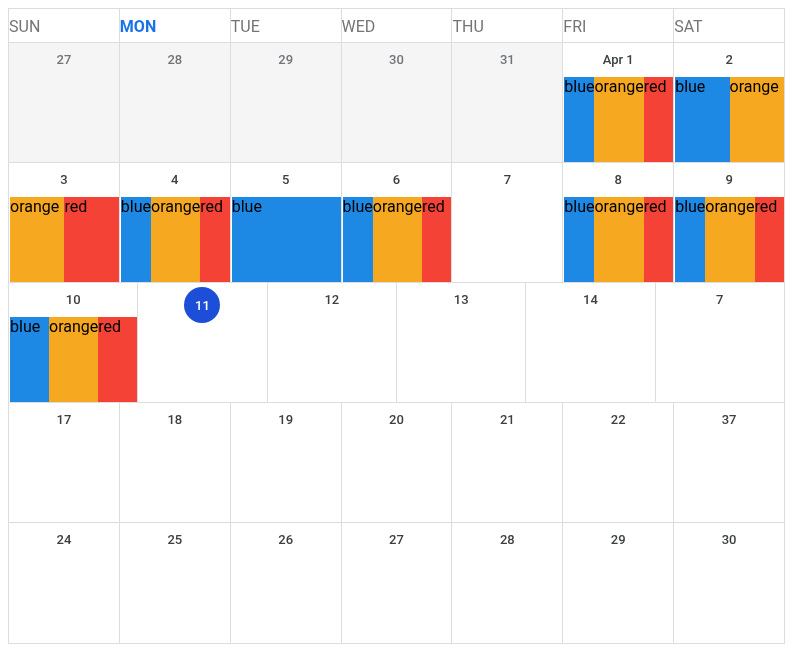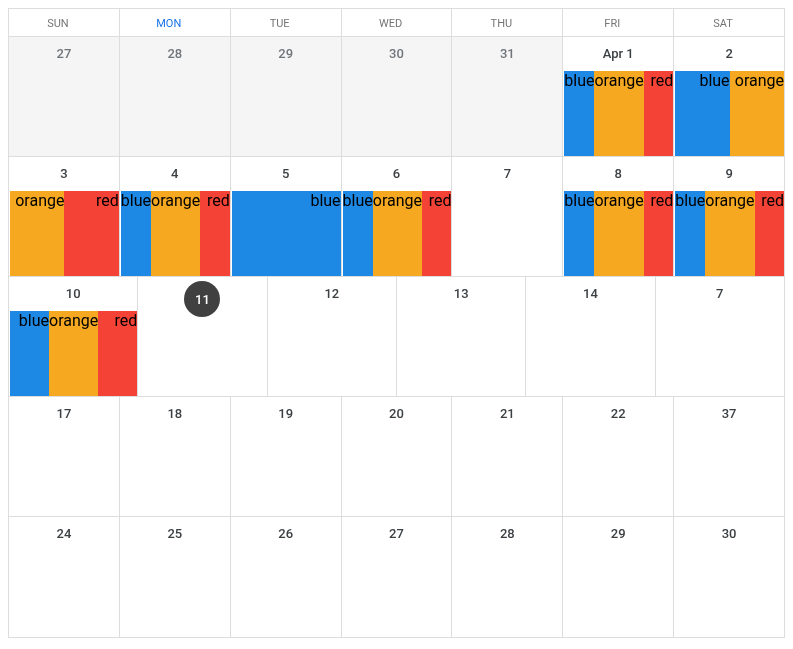--- a/index.html
+++ b/index.html
@@ -13,30 +13,29 @@
   .calendar {
     width: 100%;
     border: 1px solid #ddd;
     border-collapse: collapse;
   }
   .header-row {
     display: flex;
   }
   .header-cell {
     flex: 1;
-    text-align: center;
     padding: 8px 12px 6px 0;
-    font-size: 11px;
+    font-size: 16px;
     font-weight: 400;
     color: #757575;
     border-right: 1px solid #ddd;
     border-bottom: 1px solid #ddd;
   }
   .header-cell:last-child { border-right: none; }
-  .header-cell.today-col { color: #1a73e8; font-weight: 400; }
+  .header-cell.today-col { color: #1a73e8; font-weight: 700; }
   .grid {
     display: flex;
     flex-direction: column;
   }
   .week {
     display: flex;
     height: 120px;
     border-bottom: 1px solid #ddd;
   }
   .week:last-child { border-bottom: none; }
@@ -59,30 +58,29 @@
     height: 28px;
   }
   .day.other-month .day-num { color: #70757a; }
   .day-num .today-circle {
     display: inline-flex;
     align-items: center;
     justify-content: center;
     width: 36px;
     height: 36px;
     border-radius: 50%;
-    background: #404040;
+    background: #1d4ed8;
     color: #fff;
     margin-top: -5px;
   }
   .events {
     display: flex;
     flex: 1;
     padding: 6px 0 0 1px;
     align-items: stretch;
-    text-align: right;
   }
   .event-block {
     flex: 1;
   }
 </style>
 </head>
 <body>
 
 <div class="calendar">
   <div class="header-row" id="hdr">

